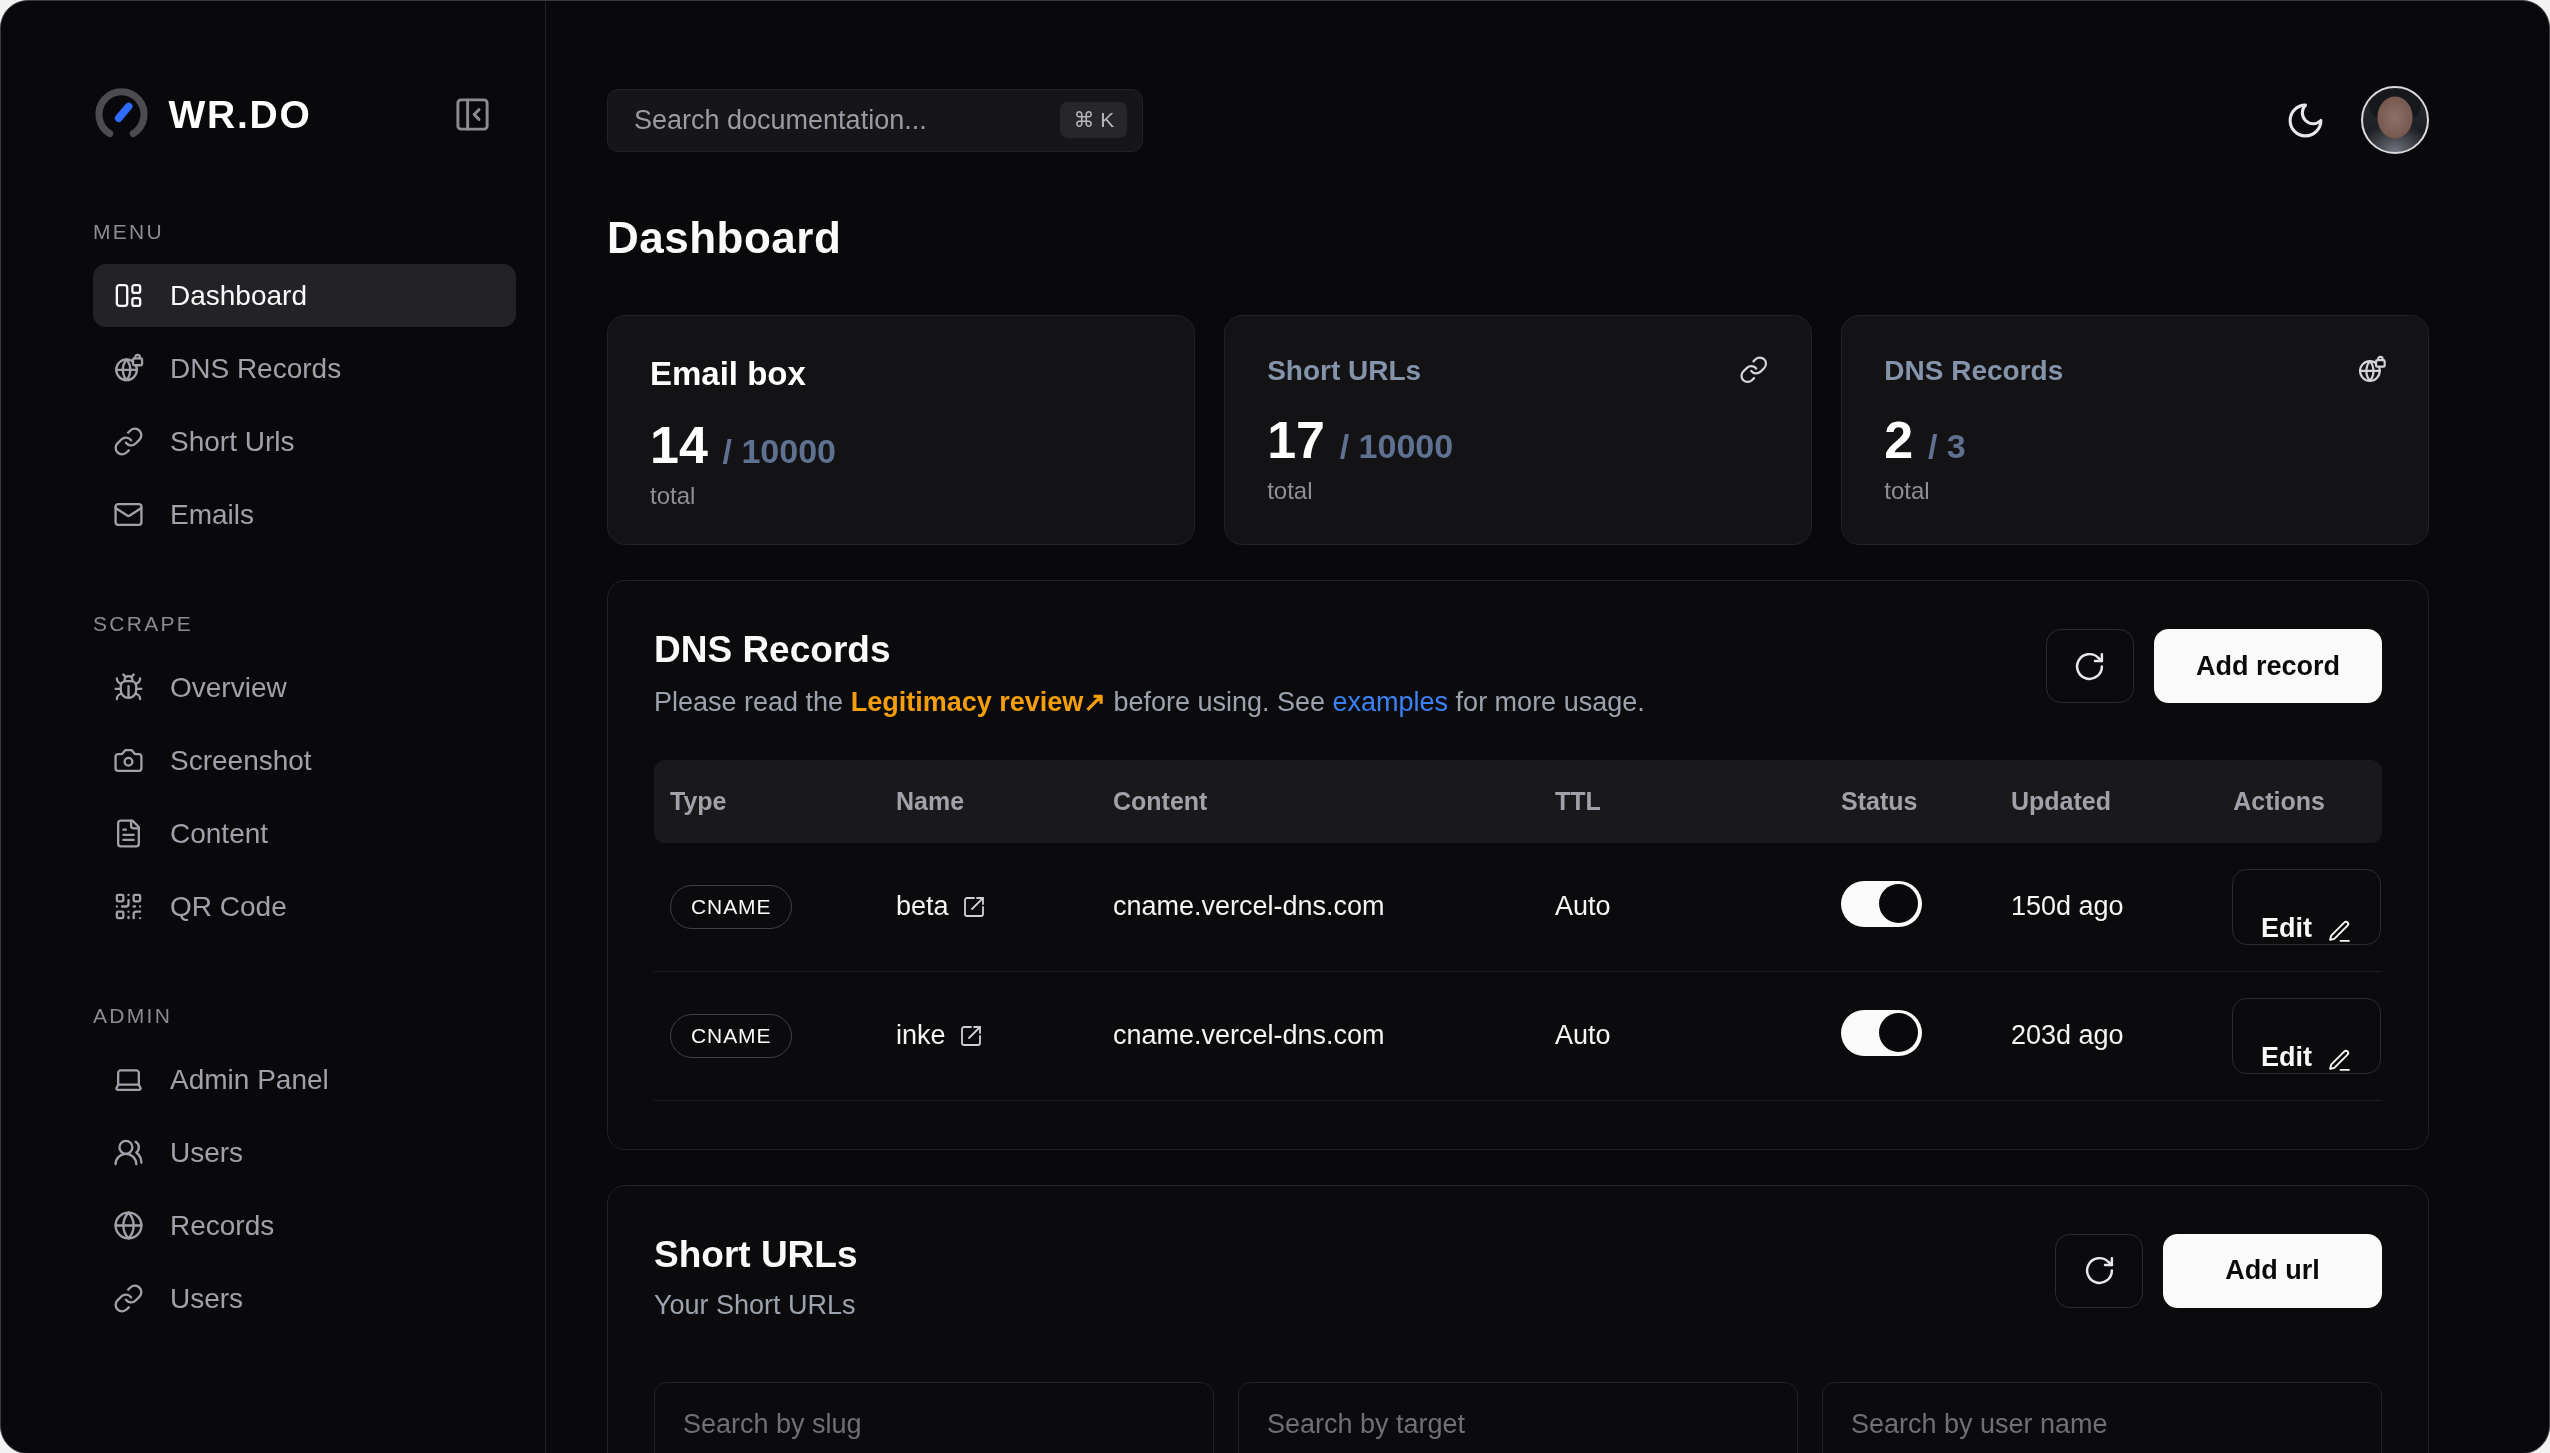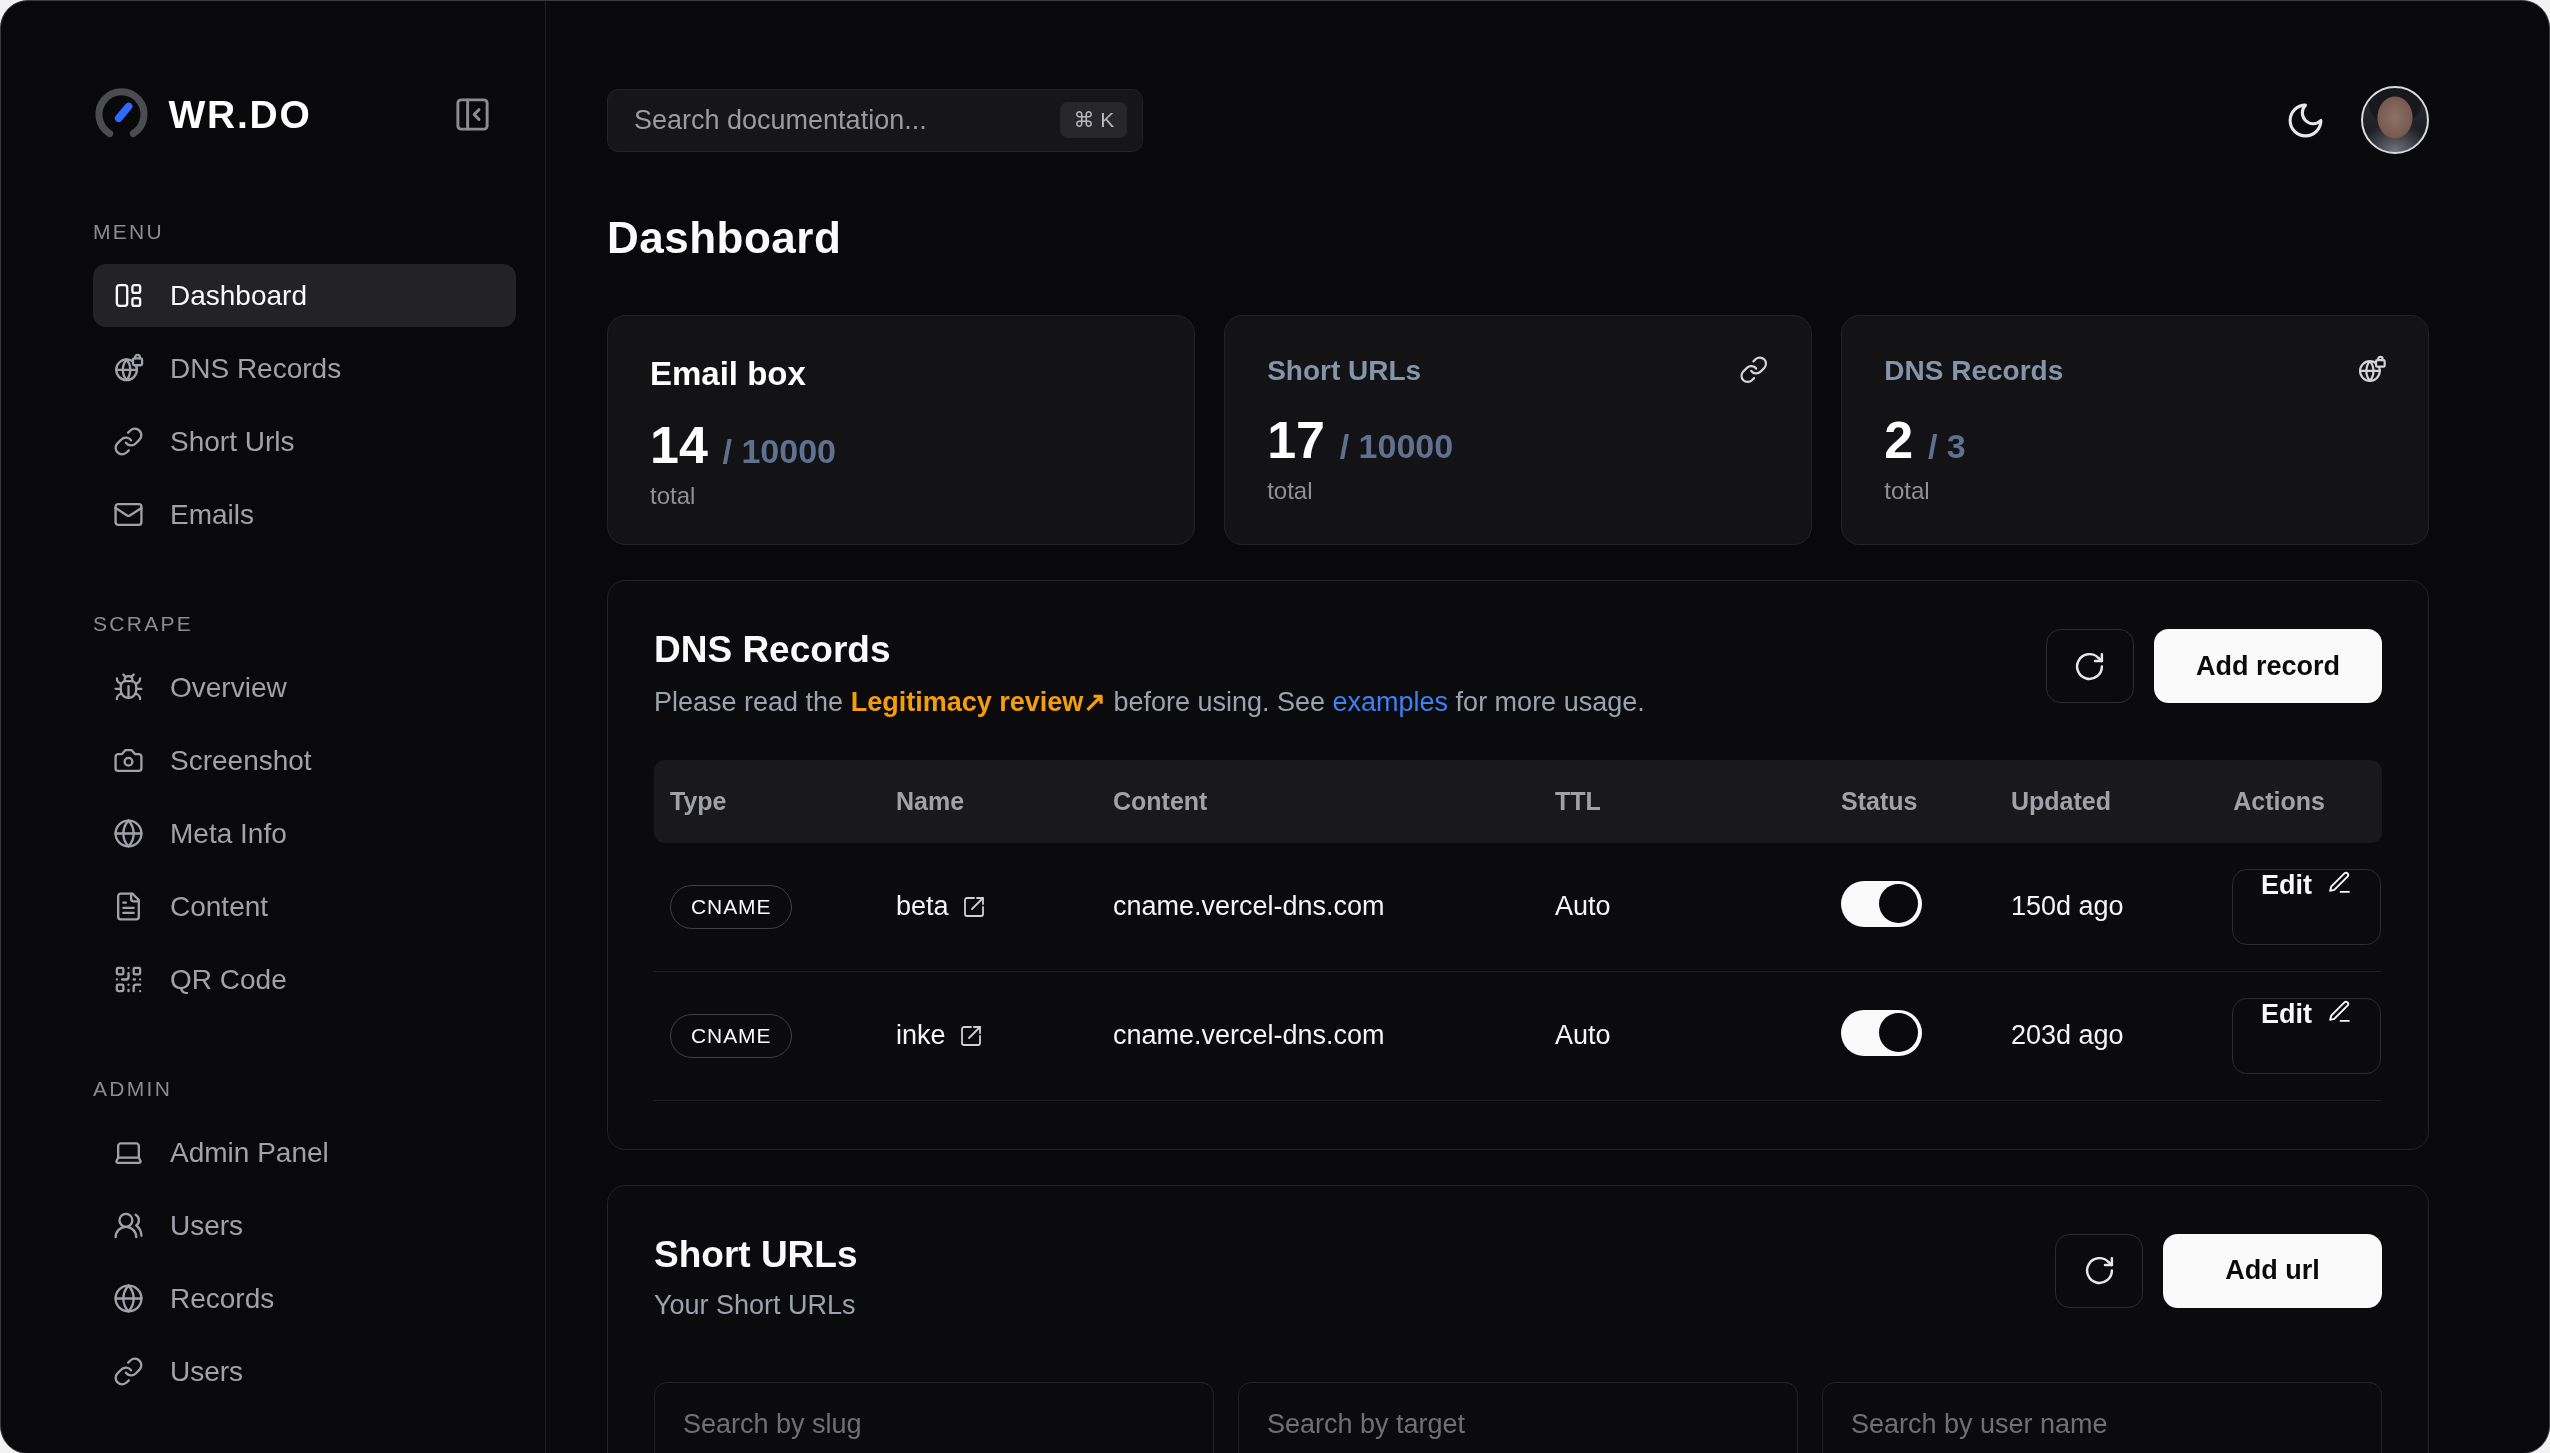--- a/index.html
+++ b/index.html
@@ -65,21 +65,21 @@
   .table{margin-top:42px;}
   .thead,.trow{display:grid;grid-template-columns:226px 217px 442px 286px 170px 221px 1fr;align-items:center;padding:0 16px;}
   .thead{height:83px;background:#19191c;border-radius:11px;font-size:25px;font-weight:600;color:#a1a1aa;}
   .trow{height:129px;border-bottom:0.9px solid #1e1e22;font-size:27px;color:#f4f4f5;}
   .pill{display:inline-block;border:0.9px solid #3f3f46;border-radius:920px;padding:9.2px 20px;font-size:21px;letter-spacing:0.9px;color:#fafafa;}
   .cell-name{display:flex;align-items:center;gap:13px;}
   .ext-ic{color:#cfcfd4;display:flex;}
   .toggle{width:81px;height:46px;border-radius:920px;background:#fafafa;position:relative;border:none;cursor:pointer;}
   .toggle::after{content:"";position:absolute;top:3.7px;right:3.7px;width:39px;height:39px;border-radius:50%;background:#09090b;}
   .cell-actions{justify-self:end;}
-  .btn-edit{display:inline-flex;align-items:flex-start;gap:14.7px;height:76px;padding:0 28px;border:0.9px solid #2c2c31;border-radius:14.7px;background:transparent;color:#fafafa;font-size:27px;font-weight:600;font-family:inherit;cursor:pointer;}
+  .btn-edit{display:inline-flex;align-items:flex-end;gap:14.7px;height:76px;padding:0 28px;border:0.9px solid #2c2c31;border-radius:14.7px;background:transparent;color:#fafafa;font-size:27px;font-weight:600;font-family:inherit;cursor:pointer;}
 
   
   .search-row{display:grid;grid-template-columns:repeat(3,1fr);gap:24px;margin-top:61px;}
   .search-row input{height:85px;background:transparent;border:0.9px solid #232327;border-radius:13px;padding:0 28px;color:#e4e4e7;font-size:27px;font-family:inherit;outline:none;}
   .search-row input::placeholder{color:#6f6f76;}
 </style>
 </head>
 <body>
 
 <div class="frame">
@@ -149,28 +149,20 @@
             <path d="M17.2 17c2.1.1 3.8 1.9 3.8 4"></path>
           </svg>
           <span>Overview</span>
         </div>
         <div class="nav-item">
           <svg class="ic " width="31" height="31" viewBox="0 0 24 24" fill="none" stroke="currentColor" stroke-width="1.8" stroke-linecap="round" stroke-linejoin="round">
             <path d="M14.5 4h-5L7 7H4a2 2 0 0 0-2 2v9a2 2 0 0 0 2 2h16a2 2 0 0 0 2-2V9a2 2 0 0 0-2-2h-3l-2.5-3z"></path>
             <circle cx="12" cy="13" r="3"></circle>
           </svg>
           <span>Screenshot</span>
-        </div>
-        <div class="nav-item">
-          <svg class="ic " width="31" height="31" viewBox="0 0 24 24" fill="none" stroke="currentColor" stroke-width="1.8" stroke-linecap="round" stroke-linejoin="round">
-            <circle cx="12" cy="12" r="10"></circle>
-            <path d="M12 2a14.5 14.5 0 0 0 0 20 14.5 14.5 0 0 0 0-20"></path>
-            <path d="M2 12h20"></path>
-          </svg>
-          <span>Meta Info</span>
         </div>
         <div class="nav-item">
           <svg class="ic " width="31" height="31" viewBox="0 0 24 24" fill="none" stroke="currentColor" stroke-width="1.8" stroke-linecap="round" stroke-linejoin="round">
             <path d="M15 2H6a2 2 0 0 0-2 2v16a2 2 0 0 0 2 2h12a2 2 0 0 0 2-2V7Z"></path>
             <path d="M14 2v4a2 2 0 0 0 2 2h4"></path>
             <path d="M10 9H8"></path>
             <path d="M16 13H8"></path>
             <path d="M16 17H8"></path>
           </svg>
           <span>Content</span>

